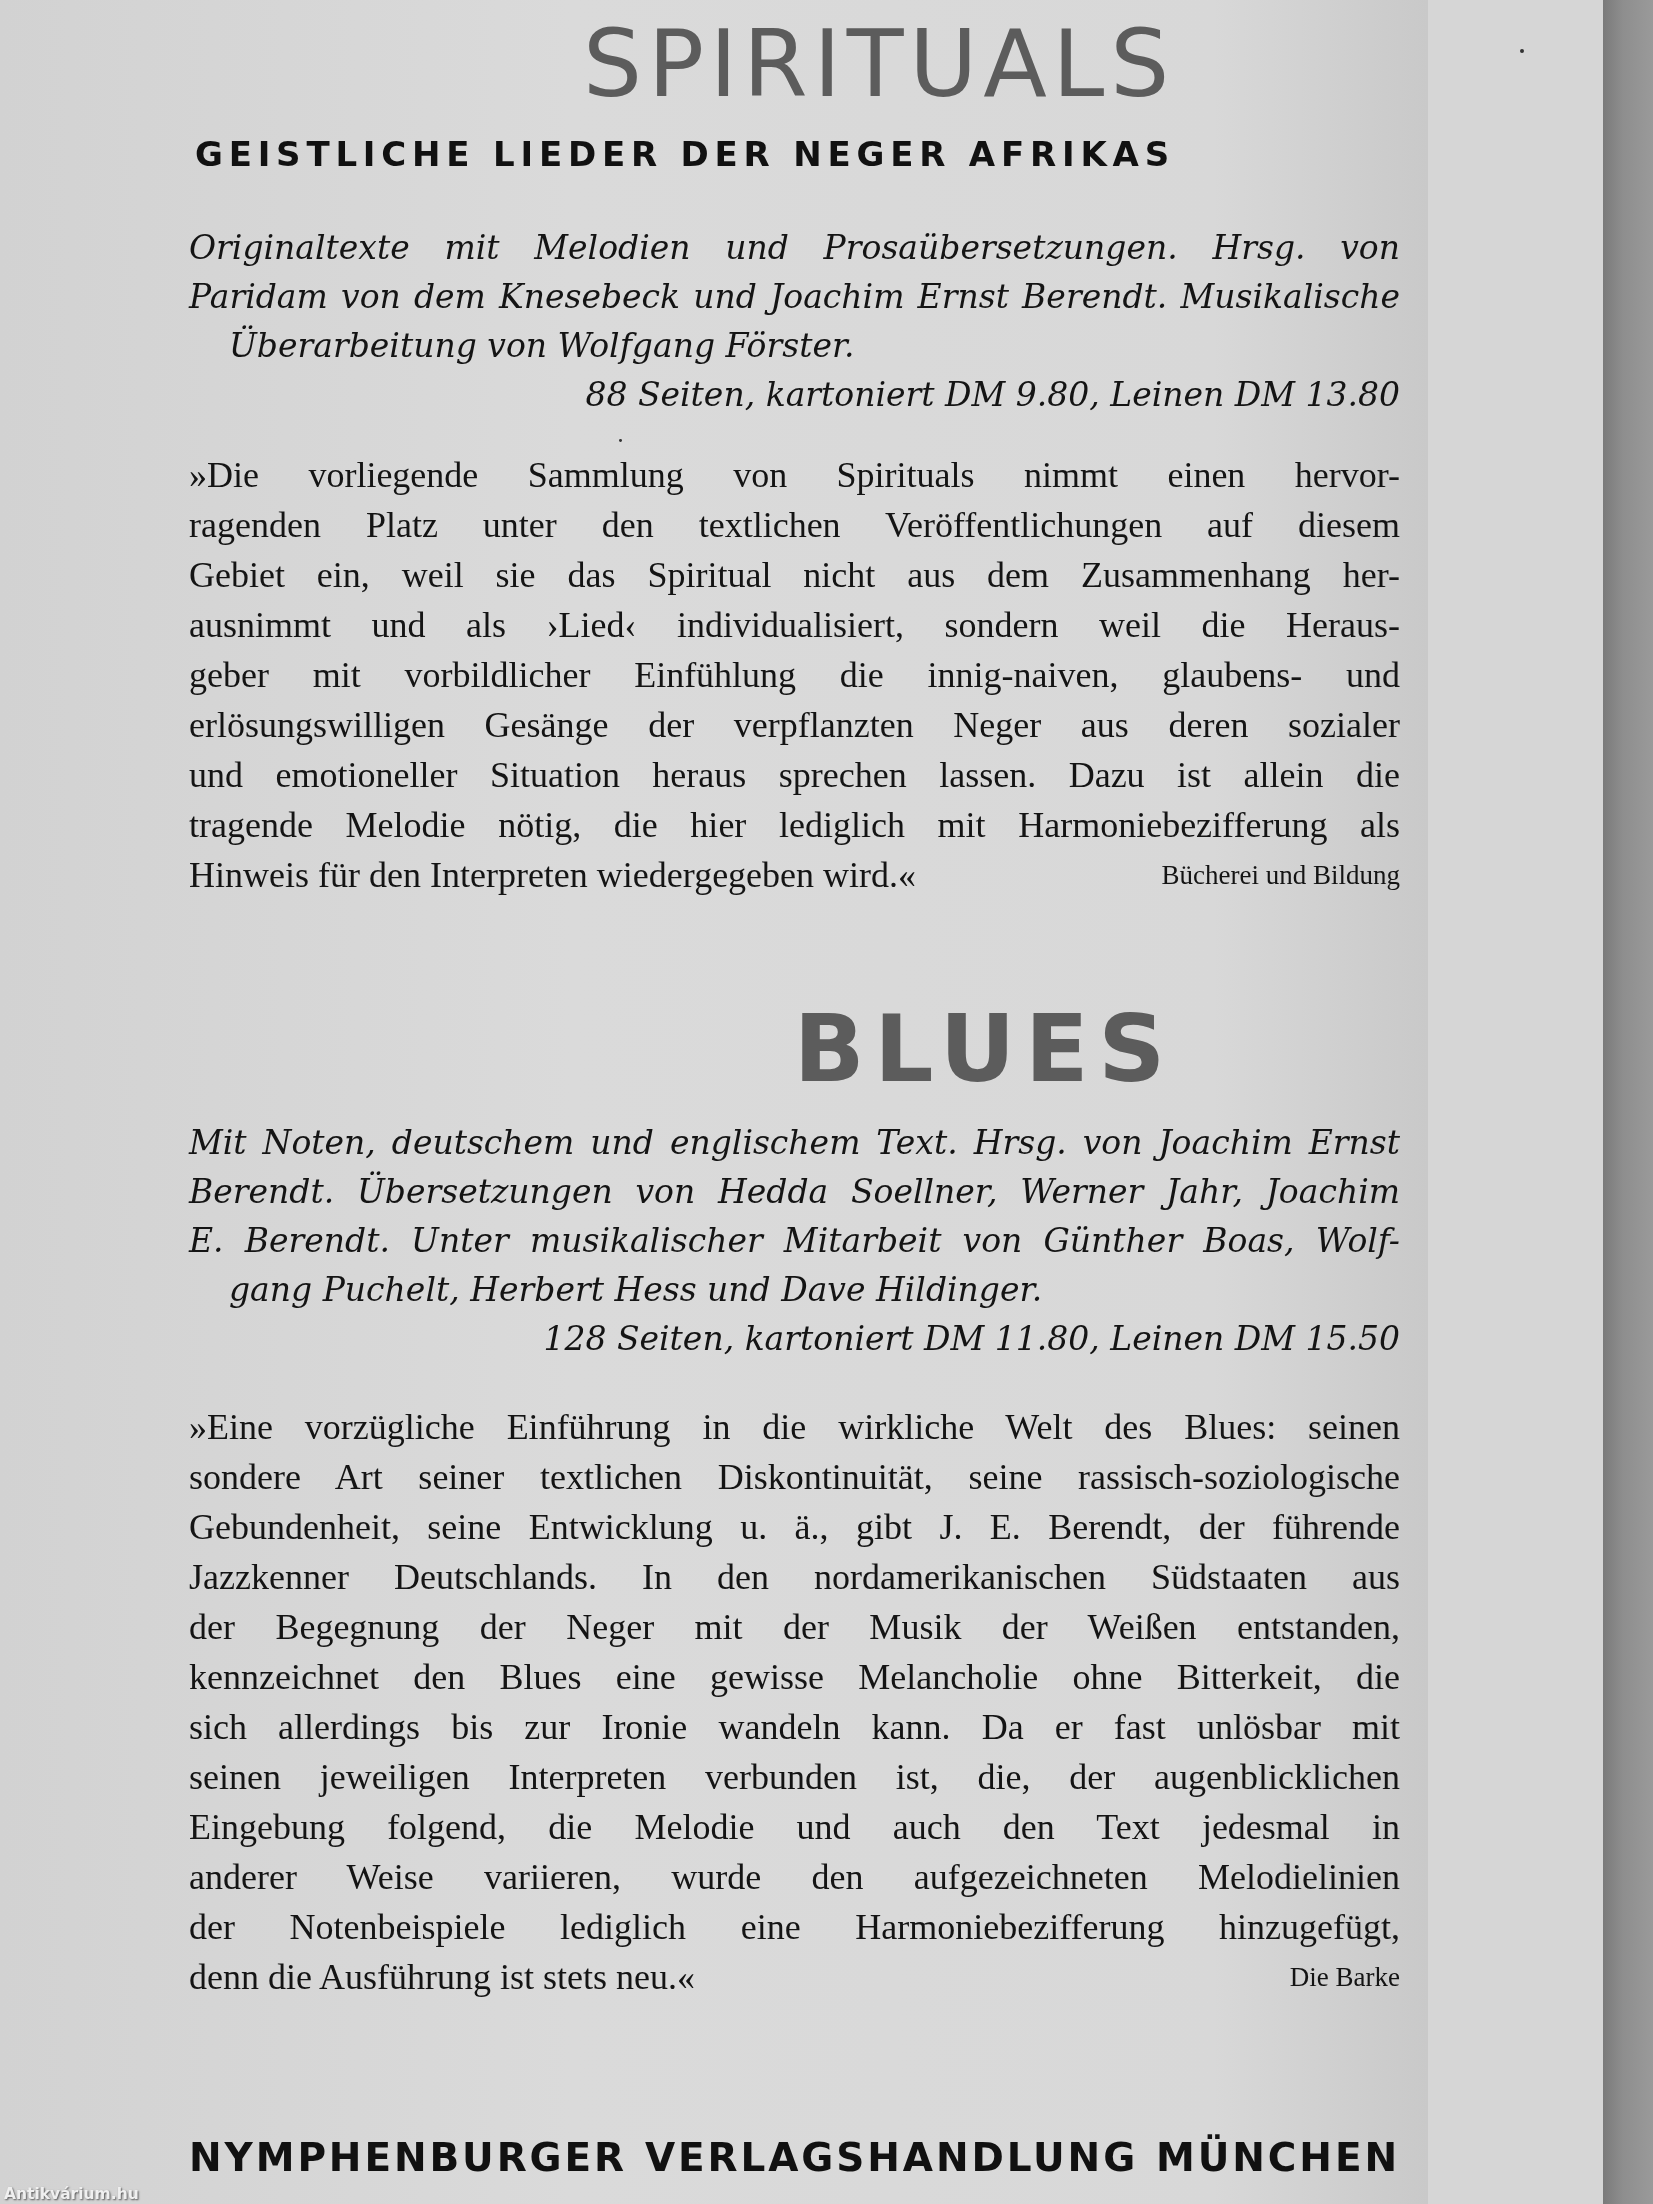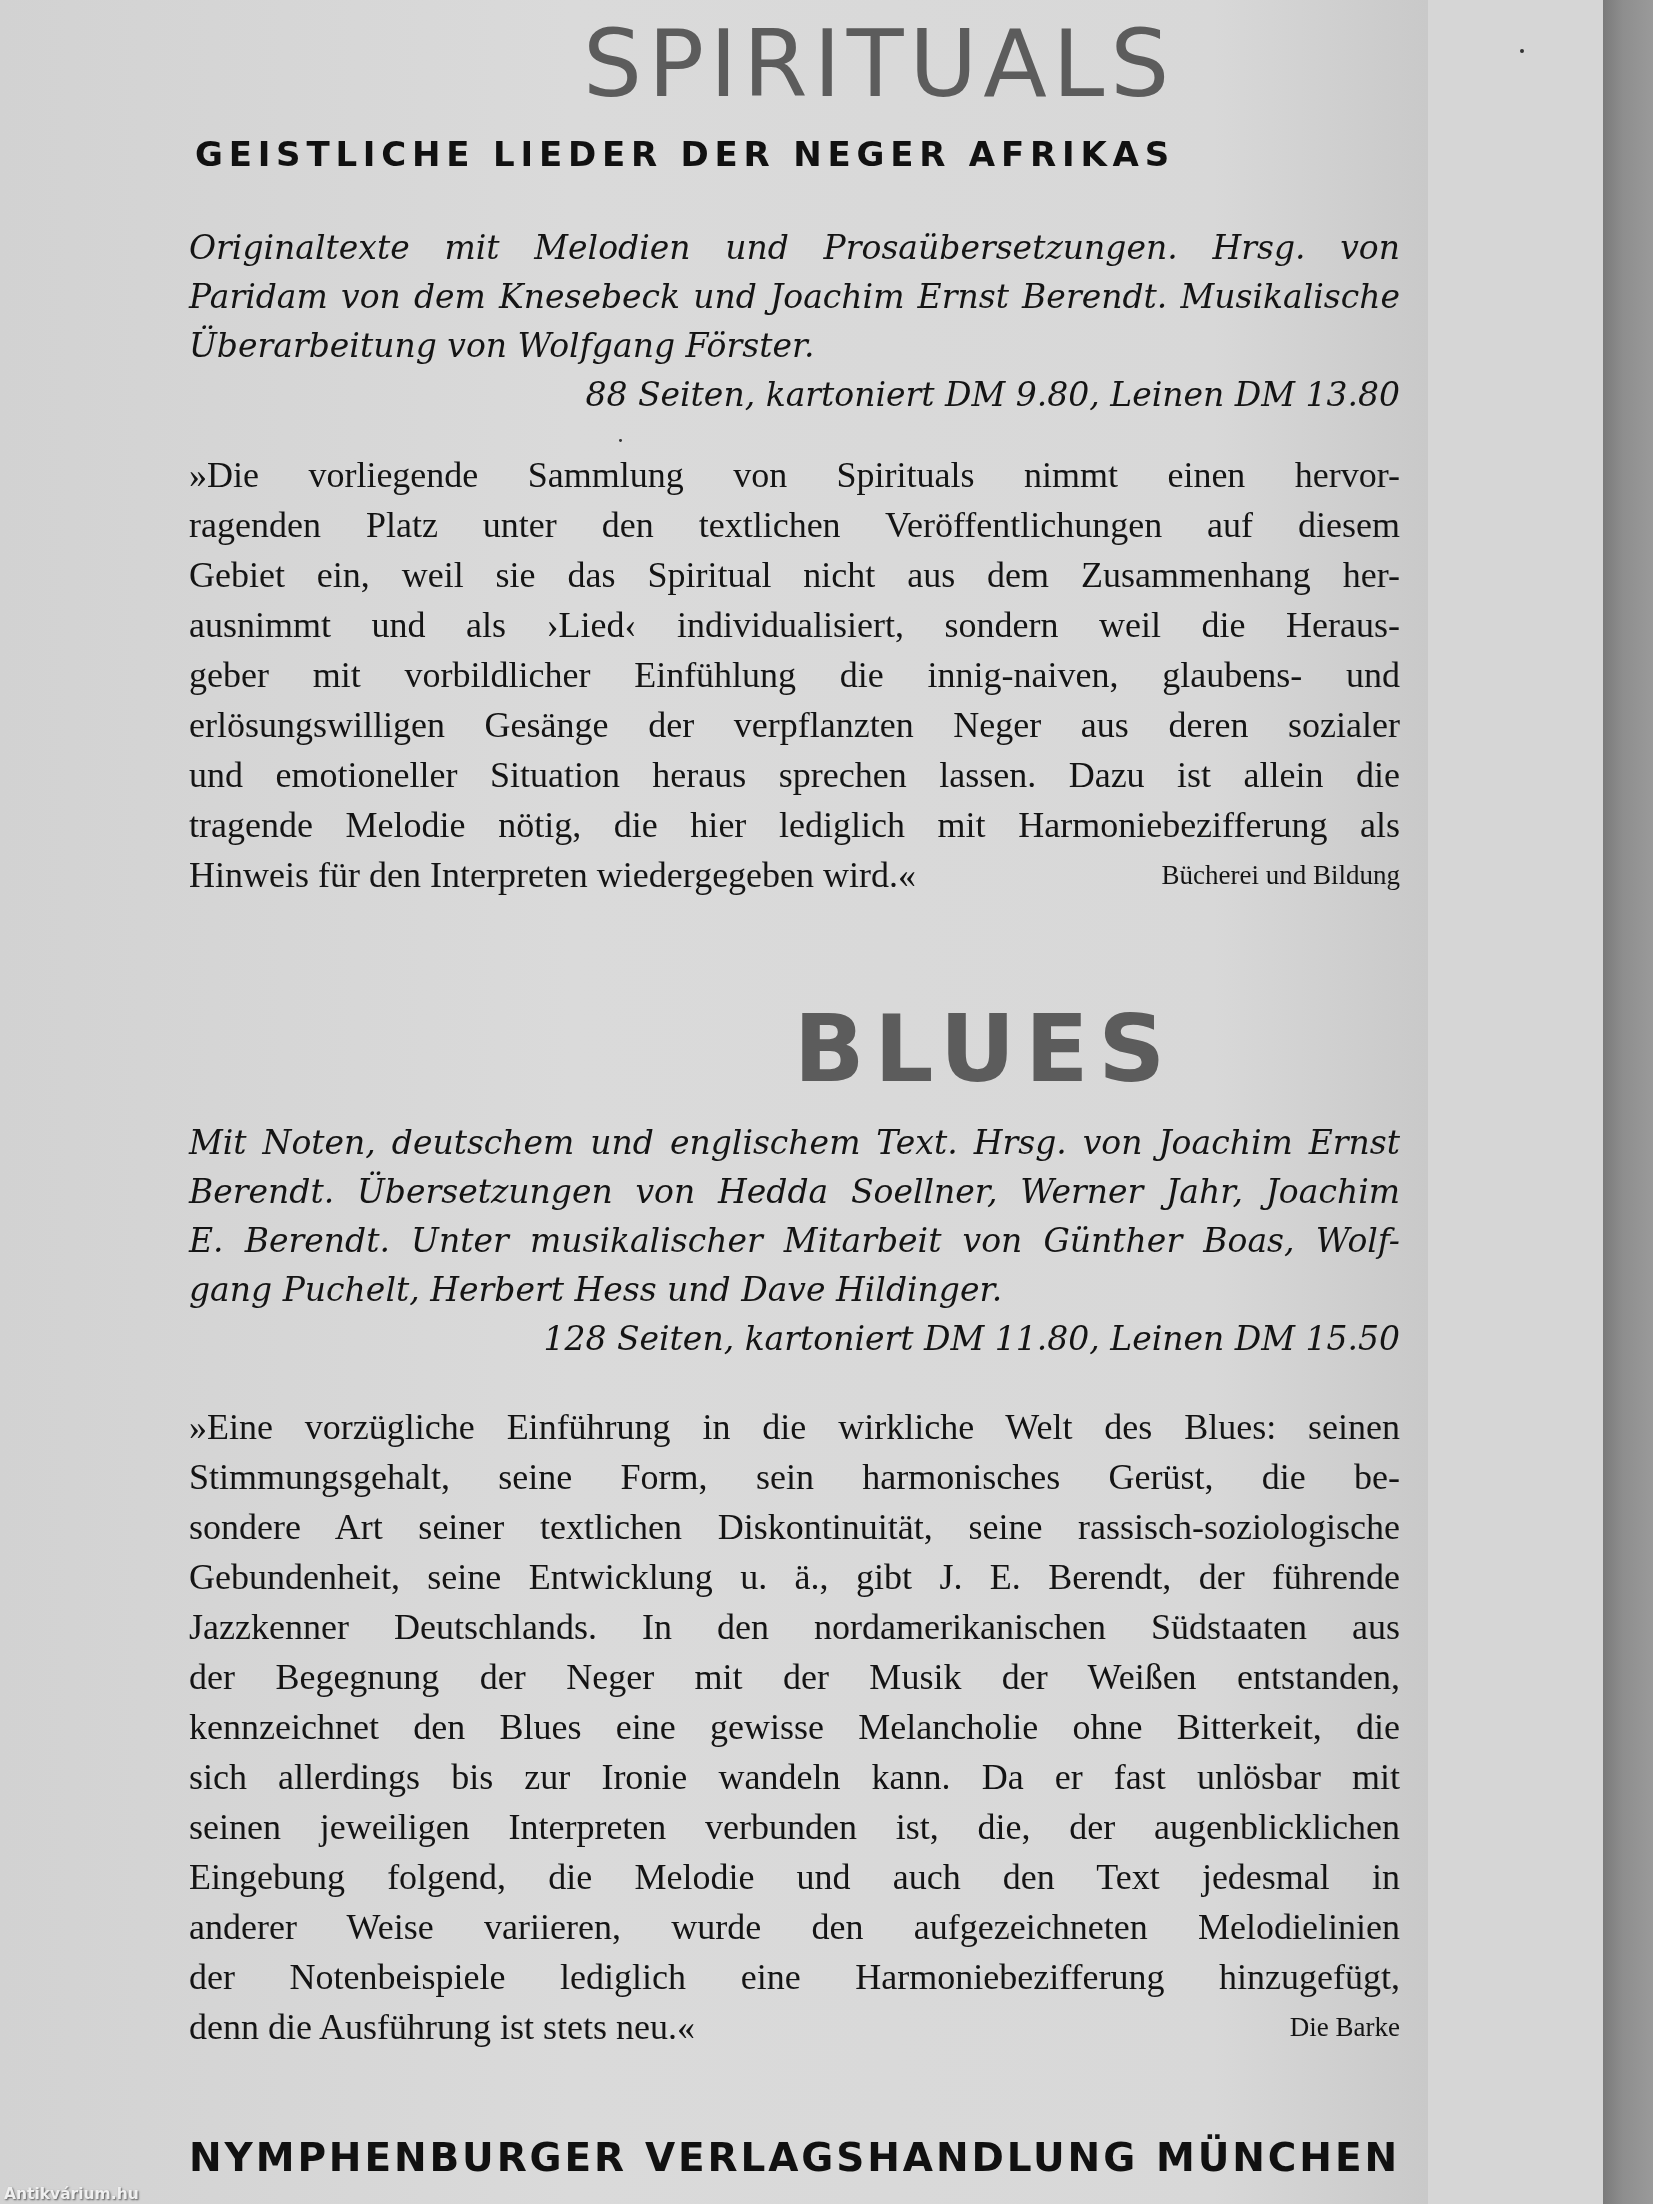--- a/index.html
+++ b/index.html
@@ -24,21 +24,21 @@
     color: #5c5c5c; letter-spacing: 5.8px; font-weight: normal; white-space: nowrap;
   }
   .title-spirituals { top: 9.7px; font-size: 93px; }
   .title-blues { top: 995px; font-size: 93px; font-weight: bold; letter-spacing: 9.7px; }
   .subtitle {
     position: absolute; right: 253px; top: 134px; font-family: "DejaVu Sans", sans-serif;
     font-weight: bold; font-size: 34px; letter-spacing: 5.8px; color: #111; white-space: nowrap;
   }
   .italic-block { font-style: italic; font-size: 33px; line-height: 49px; }
   .line { display: block; white-space: nowrap; text-align: justify; text-align-last: justify; }
-  .line.last { text-align-last: left; }
+  .line.last { text-align-last: left; margin-left: 40px; }
   .price { display: block; text-align: right; white-space: nowrap; }
   .quote { font-size: 33px; line-height: 50px; font-family: "Liberation Serif", serif; font-size: 36px; }
   .source { font-size: 27px; }
   .quote-last { display: flex; justify-content: space-between; align-items: flex-start; white-space: nowrap; }
   .footer {
     position: absolute; left: 189px; width: 1211px; top: 2135px;
     font-family: "DejaVu Sans", sans-serif; font-weight: bold; font-size: 39px;
     letter-spacing: 2.9px; color: #111; white-space: nowrap; text-align: justify; text-align-last: justify;
   }
   .watermark {
@@ -86,21 +86,20 @@
     <div class="col italic-block" style="top:1118px;">
       <span class="line">Mit Noten, deutschem und englischem Text. Hrsg. von Joachim Ernst</span>
       <span class="line">Berendt. Übersetzungen von Hedda Soellner, Werner Jahr, Joachim</span>
       <span class="line">E. Berendt. Unter musikalischer Mitarbeit von Günther Boas, Wolf-</span>
       <span class="line last">gang Puchelt, Herbert Hess und Dave Hildinger.</span>
       <span class="price">128 Seiten, kartoniert DM 11.80, Leinen DM 15.50</span>
     </div>
 
     <div class="col quote" style="top:1402px;">
       <span class="line">»Eine vorzügliche Einführung in die wirkliche Welt des Blues: seinen</span>
-      <span class="line">Stimmungsgehalt, seine Form, sein harmonisches Gerüst, die be-</span>
       <span class="line">sondere Art seiner textlichen Diskontinuität, seine rassisch-soziologische</span>
       <span class="line">Gebundenheit, seine Entwicklung u. ä., gibt J. E. Berendt, der führende</span>
       <span class="line">Jazzkenner Deutschlands. In den nordamerikanischen Südstaaten aus</span>
       <span class="line">der Begegnung der Neger mit der Musik der Weißen entstanden,</span>
       <span class="line">kennzeichnet den Blues eine gewisse Melancholie ohne Bitterkeit, die</span>
       <span class="line">sich allerdings bis zur Ironie wandeln kann. Da er fast unlösbar mit</span>
       <span class="line">seinen jeweiligen Interpreten verbunden ist, die, der augenblicklichen</span>
       <span class="line">Eingebung folgend, die Melodie und auch den Text jedesmal in</span>
       <span class="line">anderer Weise variieren, wurde den aufgezeichneten Melodielinien</span>
       <span class="line">der Notenbeispiele lediglich eine Harmoniebezifferung hinzugefügt,</span>

